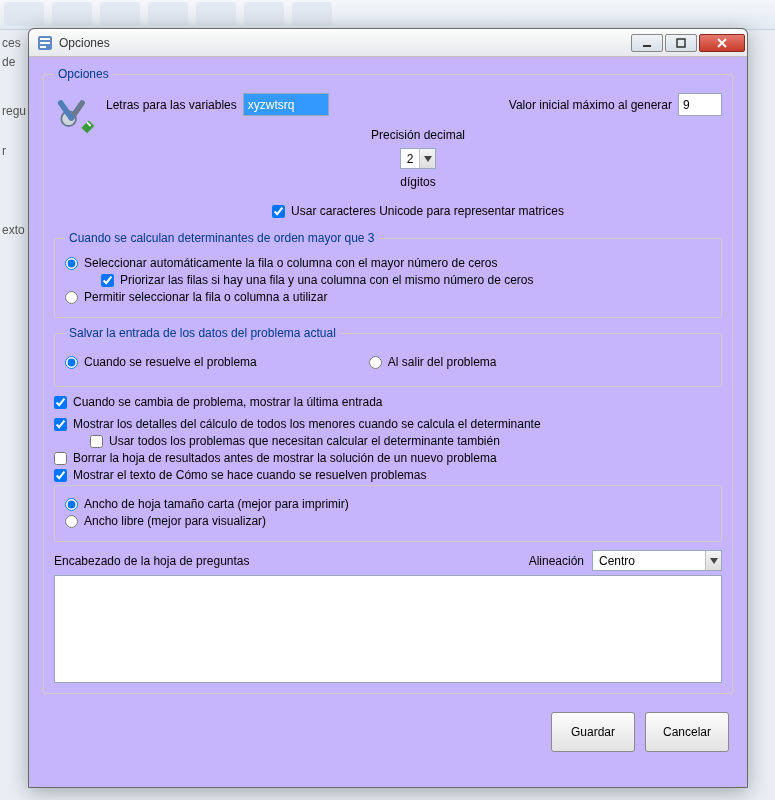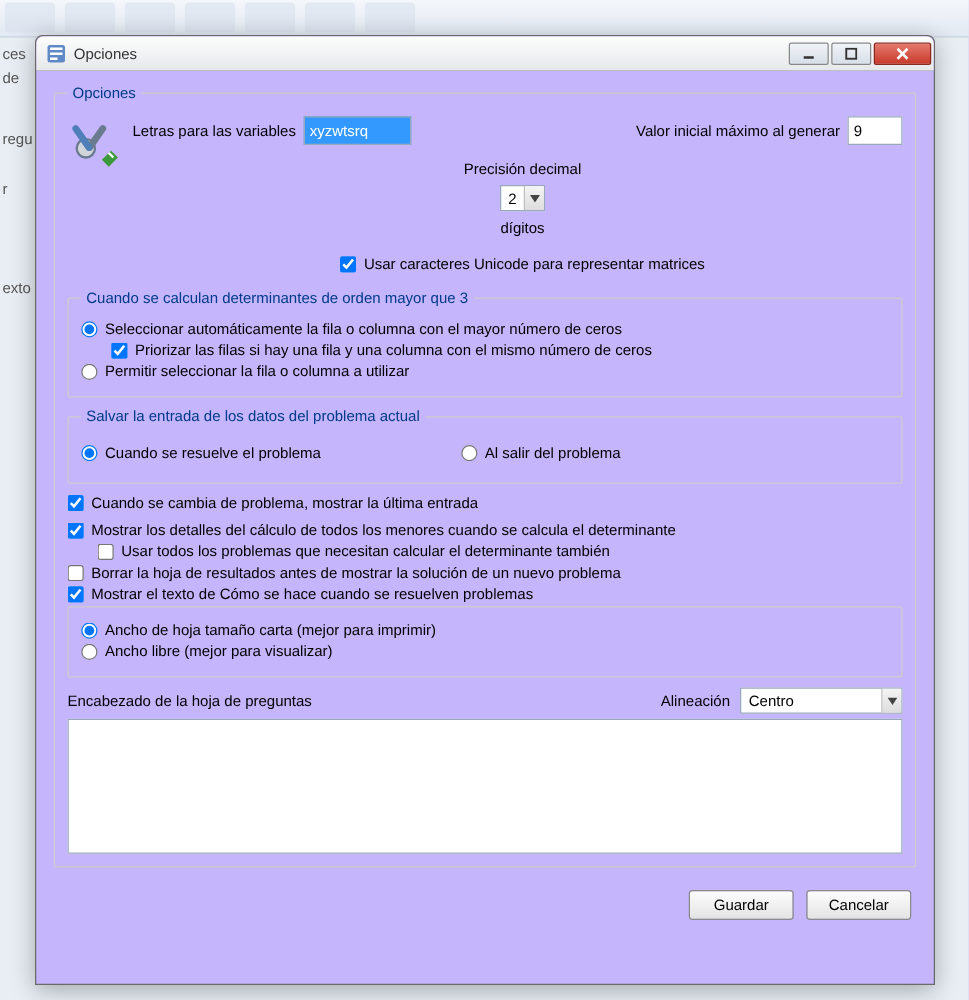--- a/index.html
+++ b/index.html
@@ -17,24 +17,24 @@
 .body { padding: 10px 14px 14px 14px; }
 .section-icon { float: left; width: 44px; height: 44px; margin: 4px 8px 0 0; }
 fieldset { border: 1px solid #cdcdcd; border-radius: 2px; padding: 8px 10px 10px 10px; margin: 0 0 8px 0; }
 legend { color: #003a8a; padding: 0 4px; }
 .row { display: flex; align-items: center; margin: 4px 0; gap: 6px; }
 label { color: #000; }
 input[type=text] { border: 1px solid #9aa8bb; padding: 2px 4px; height: 23px; background: #fff; }
 input.selected { background: #3399ff; color: #fff; }
 .cb, .rb { display: flex; align-items: center; gap: 6px; margin: 3px 0; }
 input[type=checkbox], input[type=radio] { margin: 0; width: 13px; height: 13px; }
-.indent1 { margin-left: 24px; }
+.indent1 { margin-left: 36px; }
 .textarea { width: 100%; height: 108px; border: 1px solid #9aa8bb; background: #fff; margin-top: 4px; }
 .footer { display: flex; justify-content: flex-end; gap: 10px; padding: 10px 4px 0 0; }
-.btn { min-width: 84px; height: 24px; border: 1px solid #8b8b8b; border-radius: 3px; background: linear-gradient(#fdfdfd, #e3e3e3); cursor: pointer; padding: 0 14px; }
+.btn { min-width: 84px; height: 40px; border: 1px solid #8b8b8b; border-radius: 3px; background: linear-gradient(#fdfdfd, #e3e3e3); cursor: pointer; padding: 0 14px; }
 .spacer { flex: 1; }
 .combo { display: inline-flex; align-items: center; border: 1px solid #9aa8bb; background: #fff; height: 21px; }
 .combo span { padding: 0 6px; }
 .combo .arrow { width: 16px; height: 19px; border-left: 1px solid #c0c0c0; display: flex; align-items: center; justify-content: center; background: linear-gradient(#f4f4f4,#ddd); }
 .header-row { display: flex; align-items: center; gap: 8px; margin: 8px 0 2px 0; }
 </style>
 </head>
 <body>
 
 <div class="bg-toolbar">

